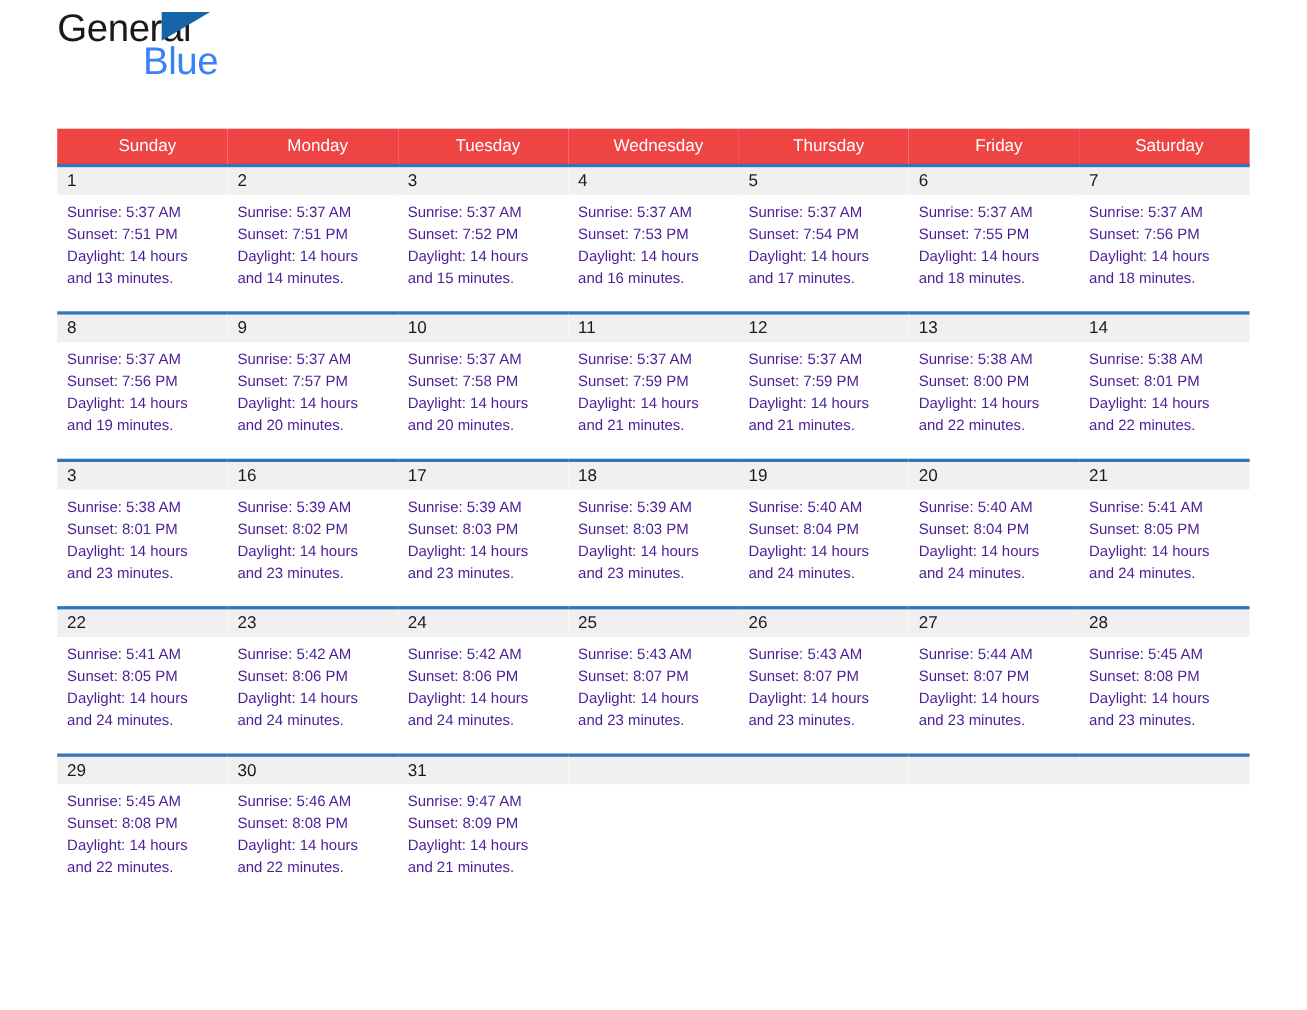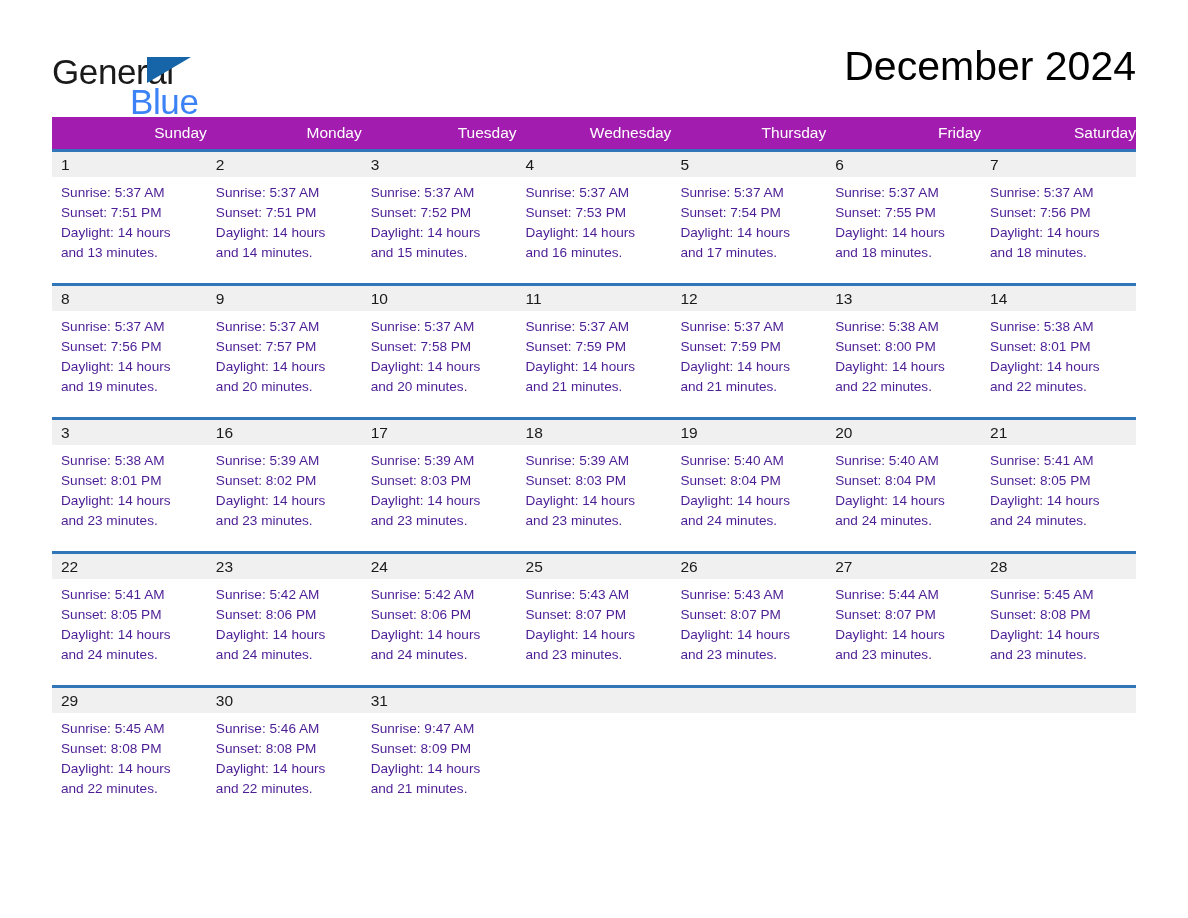--- a/index.html
+++ b/index.html
@@ -21,21 +21,20 @@
     height: 918px;
     box-sizing: border-box;
     padding: 0 52px;
   }
 
   
   .header {
     display: flex;
     align-items: flex-start;
     justify-content: space-between;
-    padding-top: 46px;
     height: 102px;
     box-sizing: border-box;
   }
   .logo {
     position: relative;
     width: 160px;
     height: 72px;
     flex: 0 0 auto;
   }
   .logo-general {
@@ -89,25 +88,25 @@
   
   .calendar {
     width: 1084px;
     border-collapse: collapse;
     table-layout: fixed;
     margin-top: 15px;
   }
   .calendar col { width: 154.85px; }
 
   thead th {
-    background: #a21caf;
+    background: #ef4444;
     color: #ffffff;
     font-size: 15.5px;
     font-weight: normal;
-    text-align: right;
+    text-align: center;
     padding: 7px 0 7px 9px;
     height: 17px;
     vertical-align: middle;
   }
 
   tbody tr.week-row > td {
     vertical-align: top;
     padding: 0;
     border-top: 3px solid #3176b8;
   }
@@ -143,21 +142,20 @@
 
   <div class="header">
 
     <div class="logo">
       <span class="logo-general">General</span>
       <span class="logo-tri"></span>
       <span class="logo-blue">Blue</span>
     </div>
 
     <div class="title-block">
-      <h1 class="cal-title">December 2024</h1>
     </div>
 
   </div>
 
   <table class="calendar">
     <colgroup>
       <col>
         <col>
         <col>
         <col>

